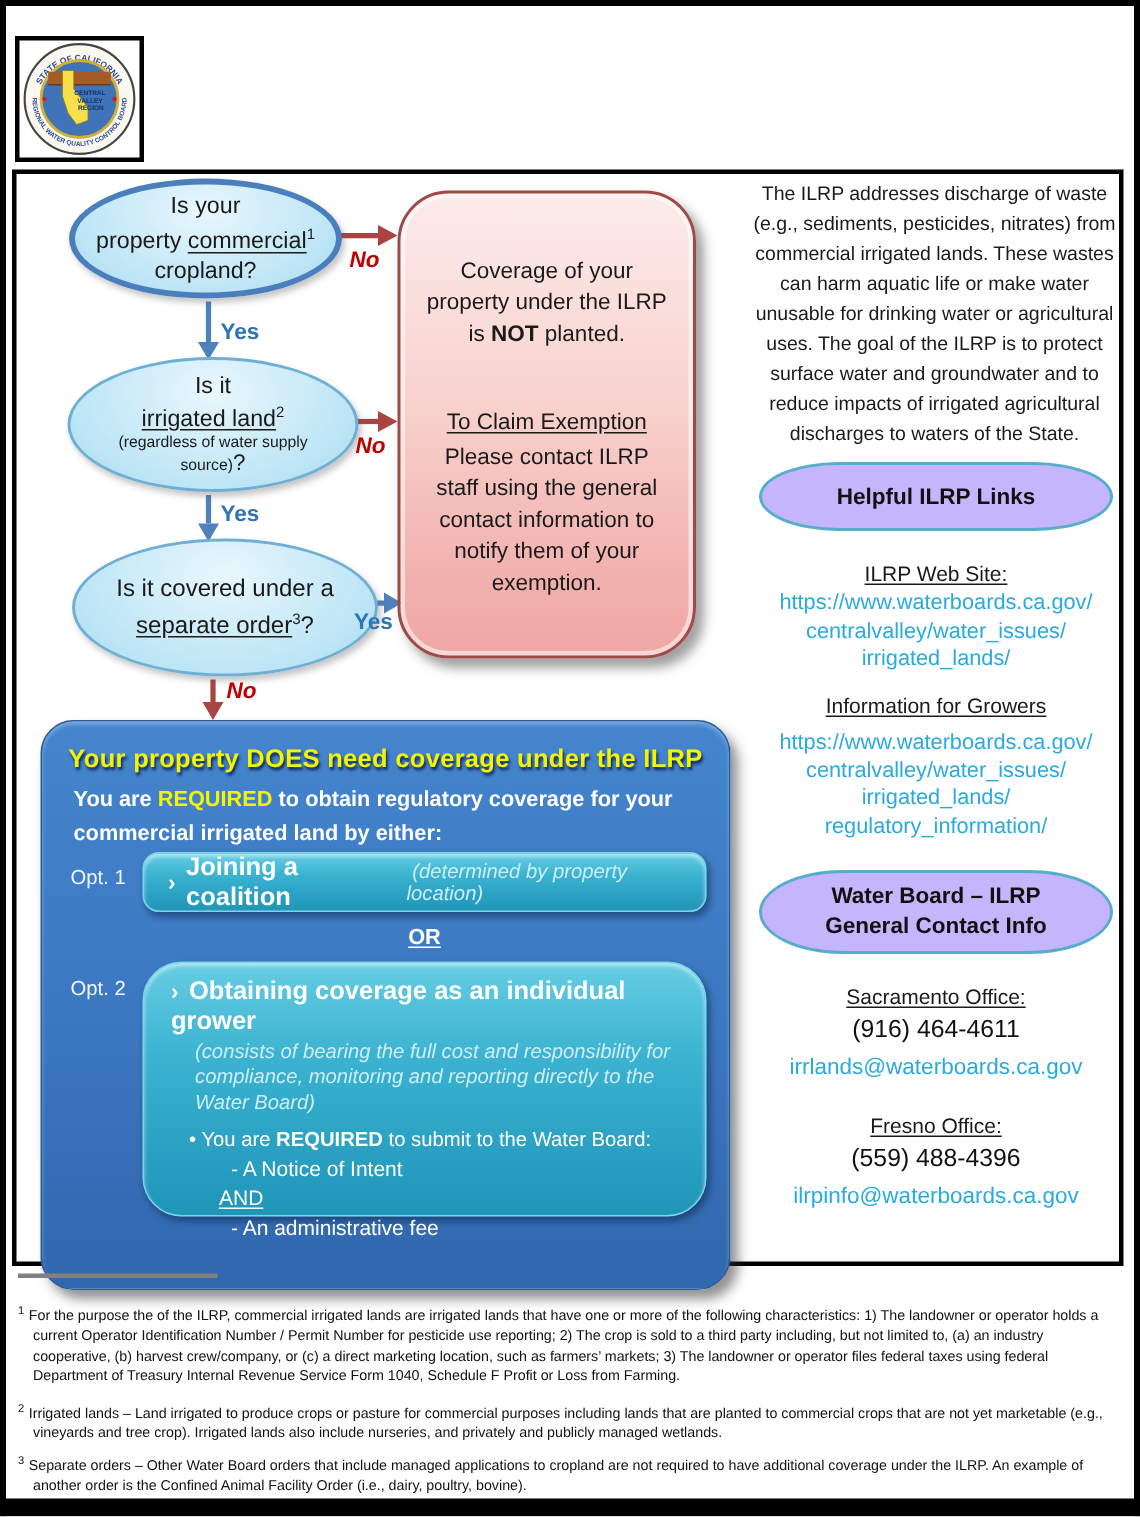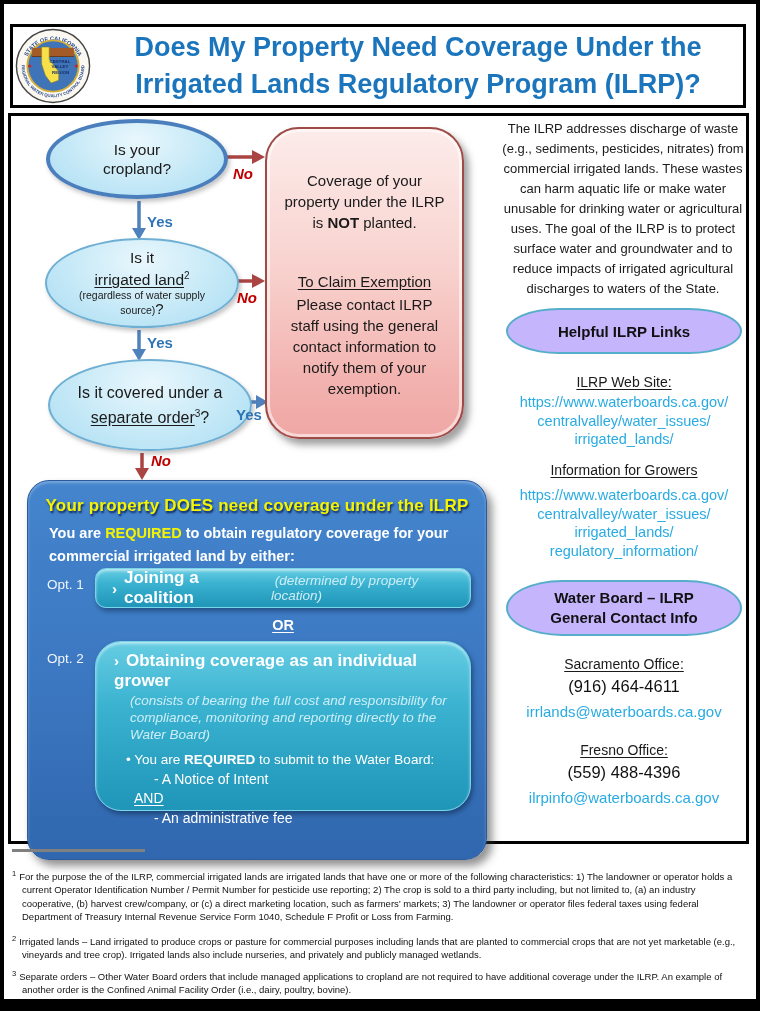--- a/index.html
+++ b/index.html
@@ -78,21 +78,21 @@
   .opt1 .bold, .opt2 .bold { font-size:17px; font-weight:bold; }
   .ital { font-style:italic; color:#cdeef7; font-size:13.5px; }
   .arrow-glyph { font-weight:bold; font-size:15px; margin-right:7px; }
   .or-row { position:absolute; left:67px; top:136px; width:376px; text-align:center;
     font-size:14.5px; font-weight:bold; }
   .opt2 { position:absolute; left:67px; top:160px; width:376px; height:170px; border-radius:26px;
     padding:9px 14px 10px 18px; }
   .opt2 .body { margin-left:16px; line-height:17px; margin-top:1px; }
   .opt2 .bullet-row { margin-left:12px; margin-top:7px; font-size:13.5px; line-height:19px; }
   .opt2 .item { margin-left:40px; font-size:14px; line-height:20px; }
-  .opt2 .and-row { margin-left:20px; font-size:14px; line-height:19px; }
+  .opt2 .and-row { margin-left:32px; font-size:14px; line-height:19px; }
 
   
   .intro { left:498px; top:119px; width:250px; font-size:13px; line-height:20px; text-align:center; }
   .pill { box-sizing:border-box; border:2px solid var(--pill-border); background:#c4b5fd;
     display:flex; align-items:center; justify-content:center; text-align:center;
     font-weight:bold; font-size:15px; color:#111; }
   .pill1 { left:506px; top:308px; width:236px; height:46px; border-radius:60px / 26px; }
   .pill2 { left:506px; top:580px; width:236px; height:56px; border-radius:60px / 30px; line-height:20px; }
   .side-label { left:500px; width:248px; text-align:center; font-size:14px; }
   .side-link { left:500px; width:248px; text-align:center; font-size:14.5px; line-height:18.5px; color:var(--link-cyan); }
@@ -129,44 +129,41 @@
       <path d="M28,20 L36,20 L36,33 L46,46 L46,55 L38,58 L32,50 L28,38 Z" fill="#f7e04a" stroke="#8a7a1f" stroke-width="0.6"></path>
       <circle cx="15.5" cy="40" r="1.6" fill="#cc2222"></circle>
       <circle cx="64.5" cy="40" r="1.6" fill="#cc2222"></circle>
       <text x="48" y="38" font-size="4.6" font-weight="bold" fill="#14306b" text-anchor="middle">
         <tspan x="48" y="37">CENTRAL</tspan>
         <tspan x="48" y="42.5">VALLEY</tspan>
         <tspan x="48" y="48">REGION</tspan>
       </text>
     </svg>
   </div>
-  <div class="abs title-box">
-    <div class="title pre">Does My Property Need Coverage Under the
-Irrigated Lands Regulatory Program (ILRP)?</div>
-  </div>
 
   <div class="abs main-panel"></div>
 
   <svg class="abs arrows" viewBox="0 0 760 1011">
     <line class="ln-red" x1="226" y1="157" x2="252" y2="157"></line>
     <polygon class="hd-red" points="252,150 265,157 252,164"></polygon>
     <line class="ln-blue" x1="139" y1="201" x2="139" y2="228"></line>
     <polygon class="hd-blue" points="132,228 139,240 146,228"></polygon>
     <line class="ln-red" x1="231" y1="281" x2="252" y2="281"></line>
     <polygon class="hd-red" points="252,274 265,281 252,288"></polygon>
     <line class="ln-blue" x1="139" y1="330" x2="139" y2="349"></line>
     <polygon class="hd-blue" points="132,349 139,361 146,349"></polygon>
     <line class="ln-blue" x1="234" y1="402" x2="256" y2="402"></line>
     <polygon class="hd-blue" points="256,395 268,402 256,409"></polygon>
     <line class="ln-red" x1="142" y1="453" x2="142" y2="468"></line>
     <polygon class="hd-red" points="135,468 142,480 149,468"></polygon>
   </svg>
 
   <div class="abs oval oval1">
     <div>Is your</div>
+    <div><span>property </span><span class="u">commercial</span><sup>1</sup></div>
     <div>cropland?</div>
   </div>
 
   <div class="abs oval oval2">
     <div>Is it</div>
     <div><span class="u">irrigated land</span><sup>2</sup></div>
     <div class="small">(regardless of water supply</div>
     <div class="small"><span>source)</span><span class="bigq">?</span></div>
   </div>
 

